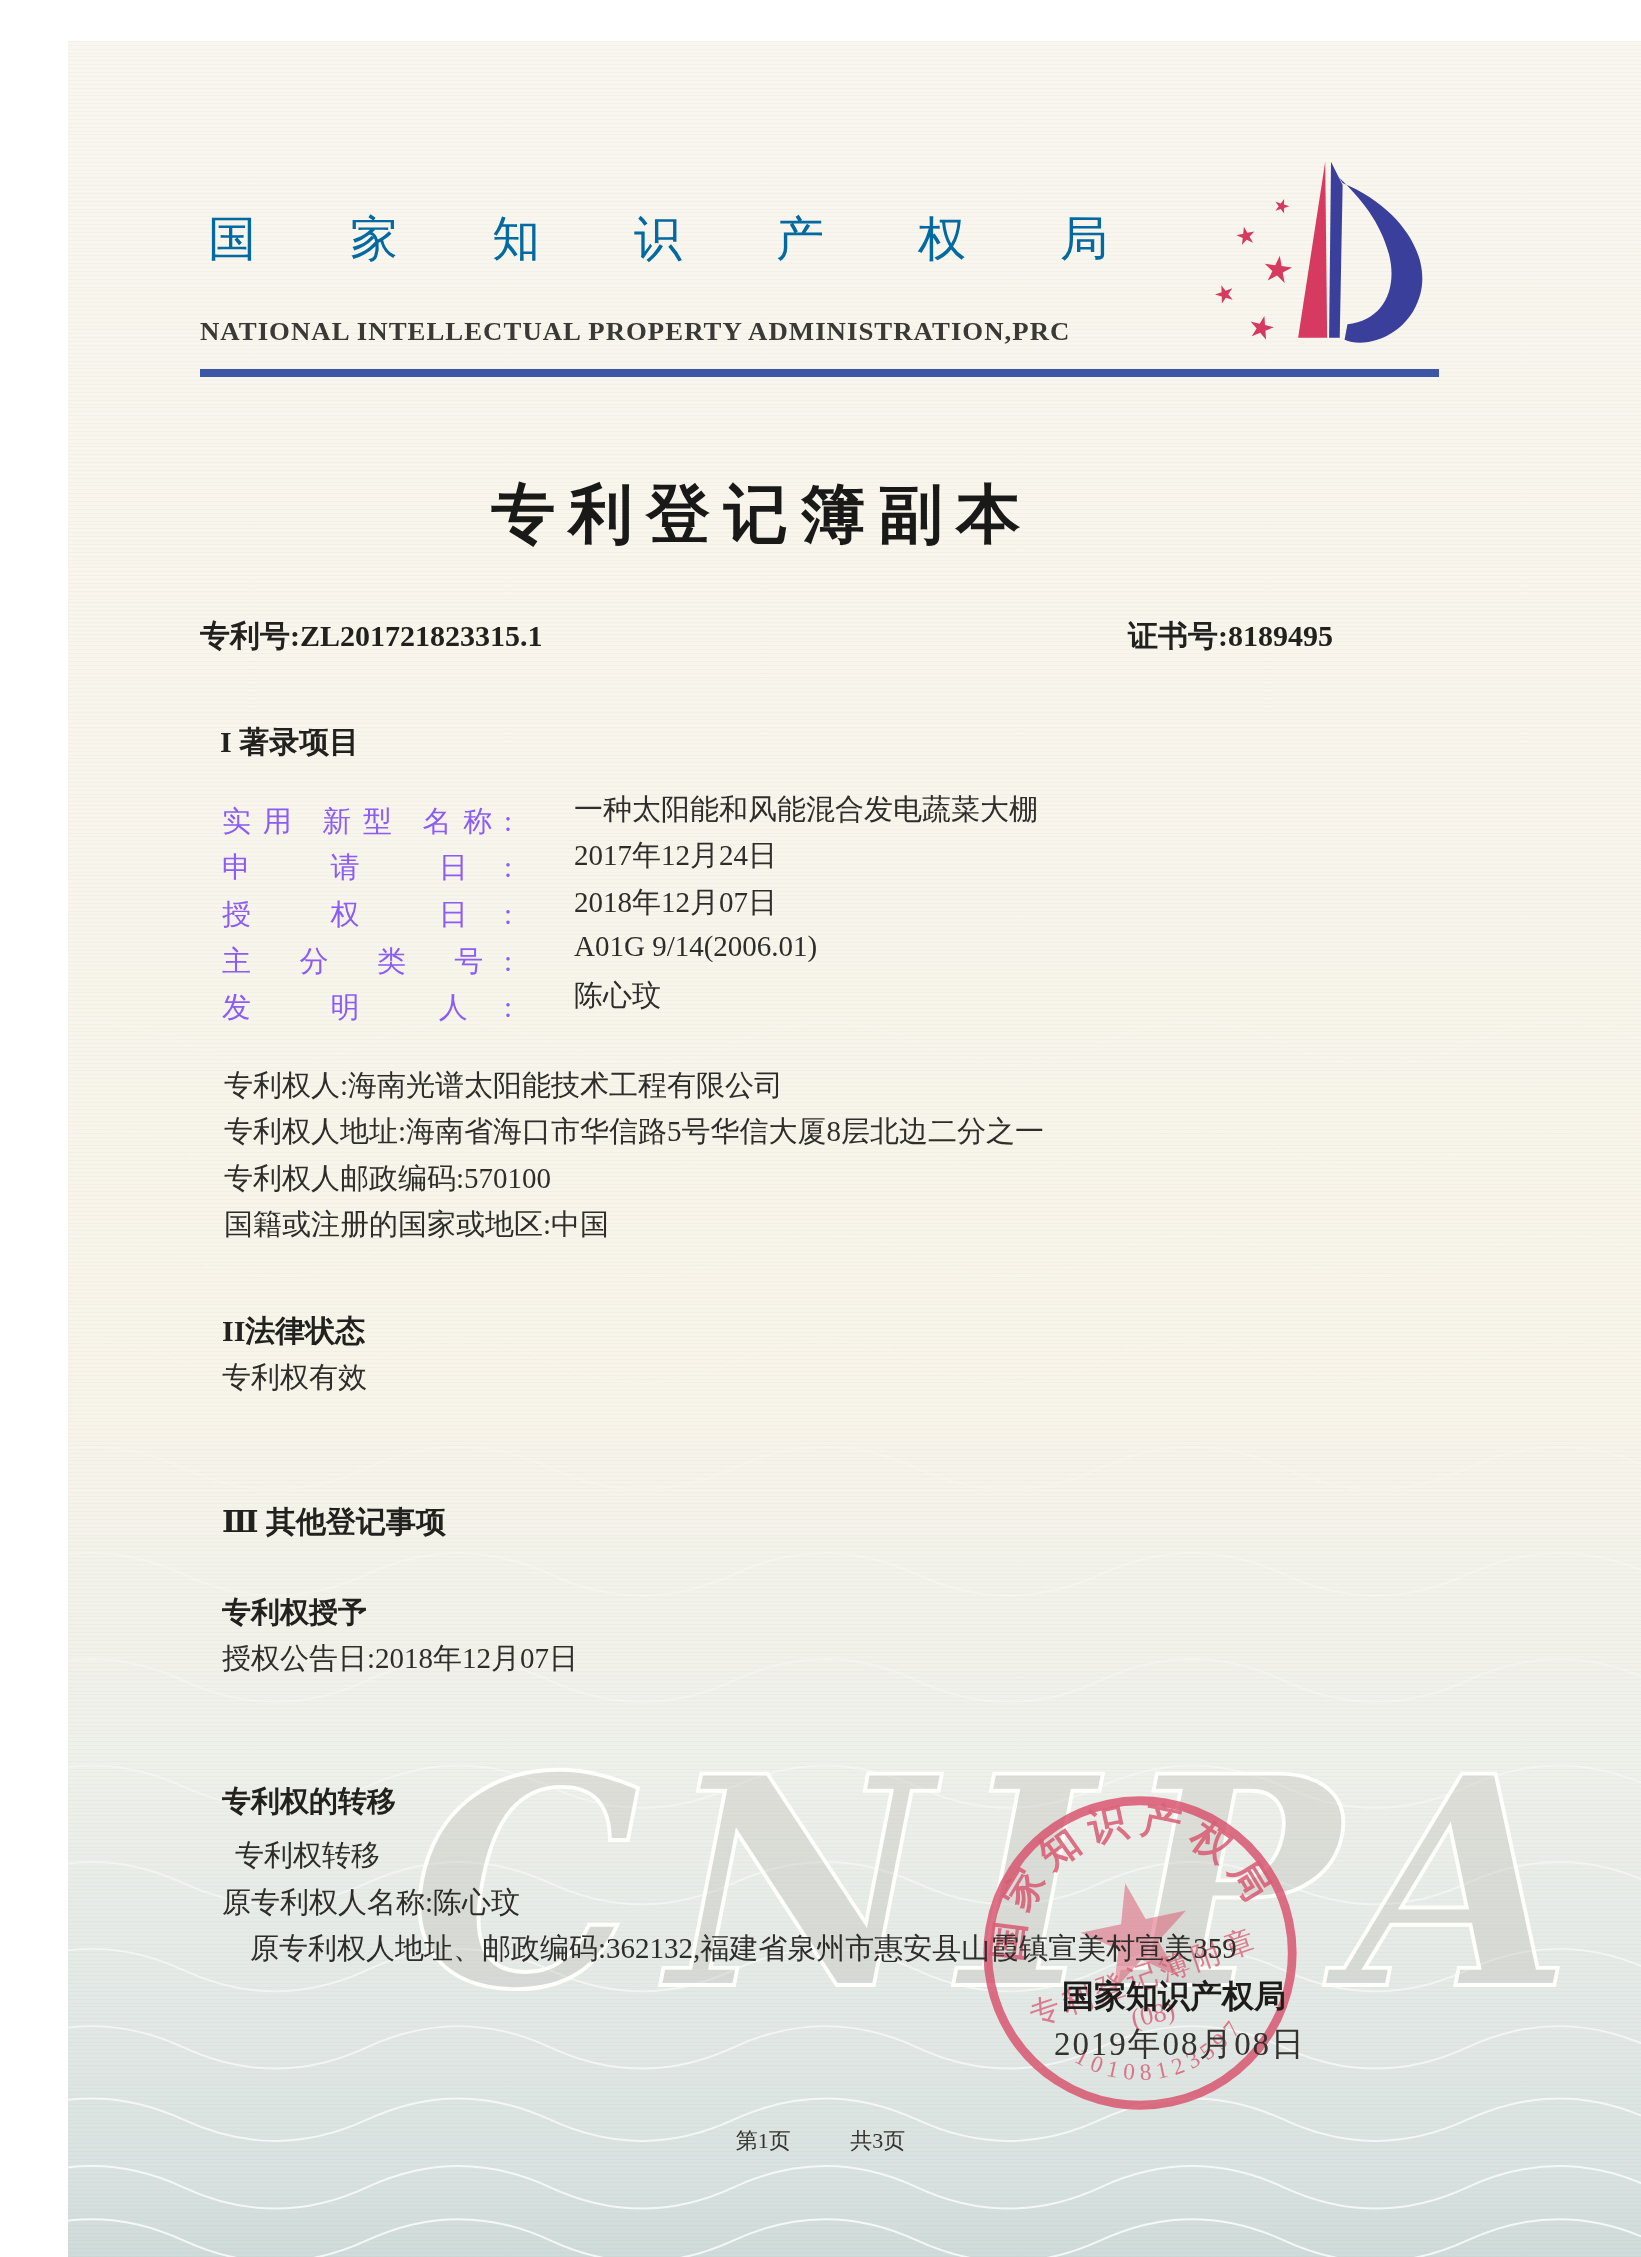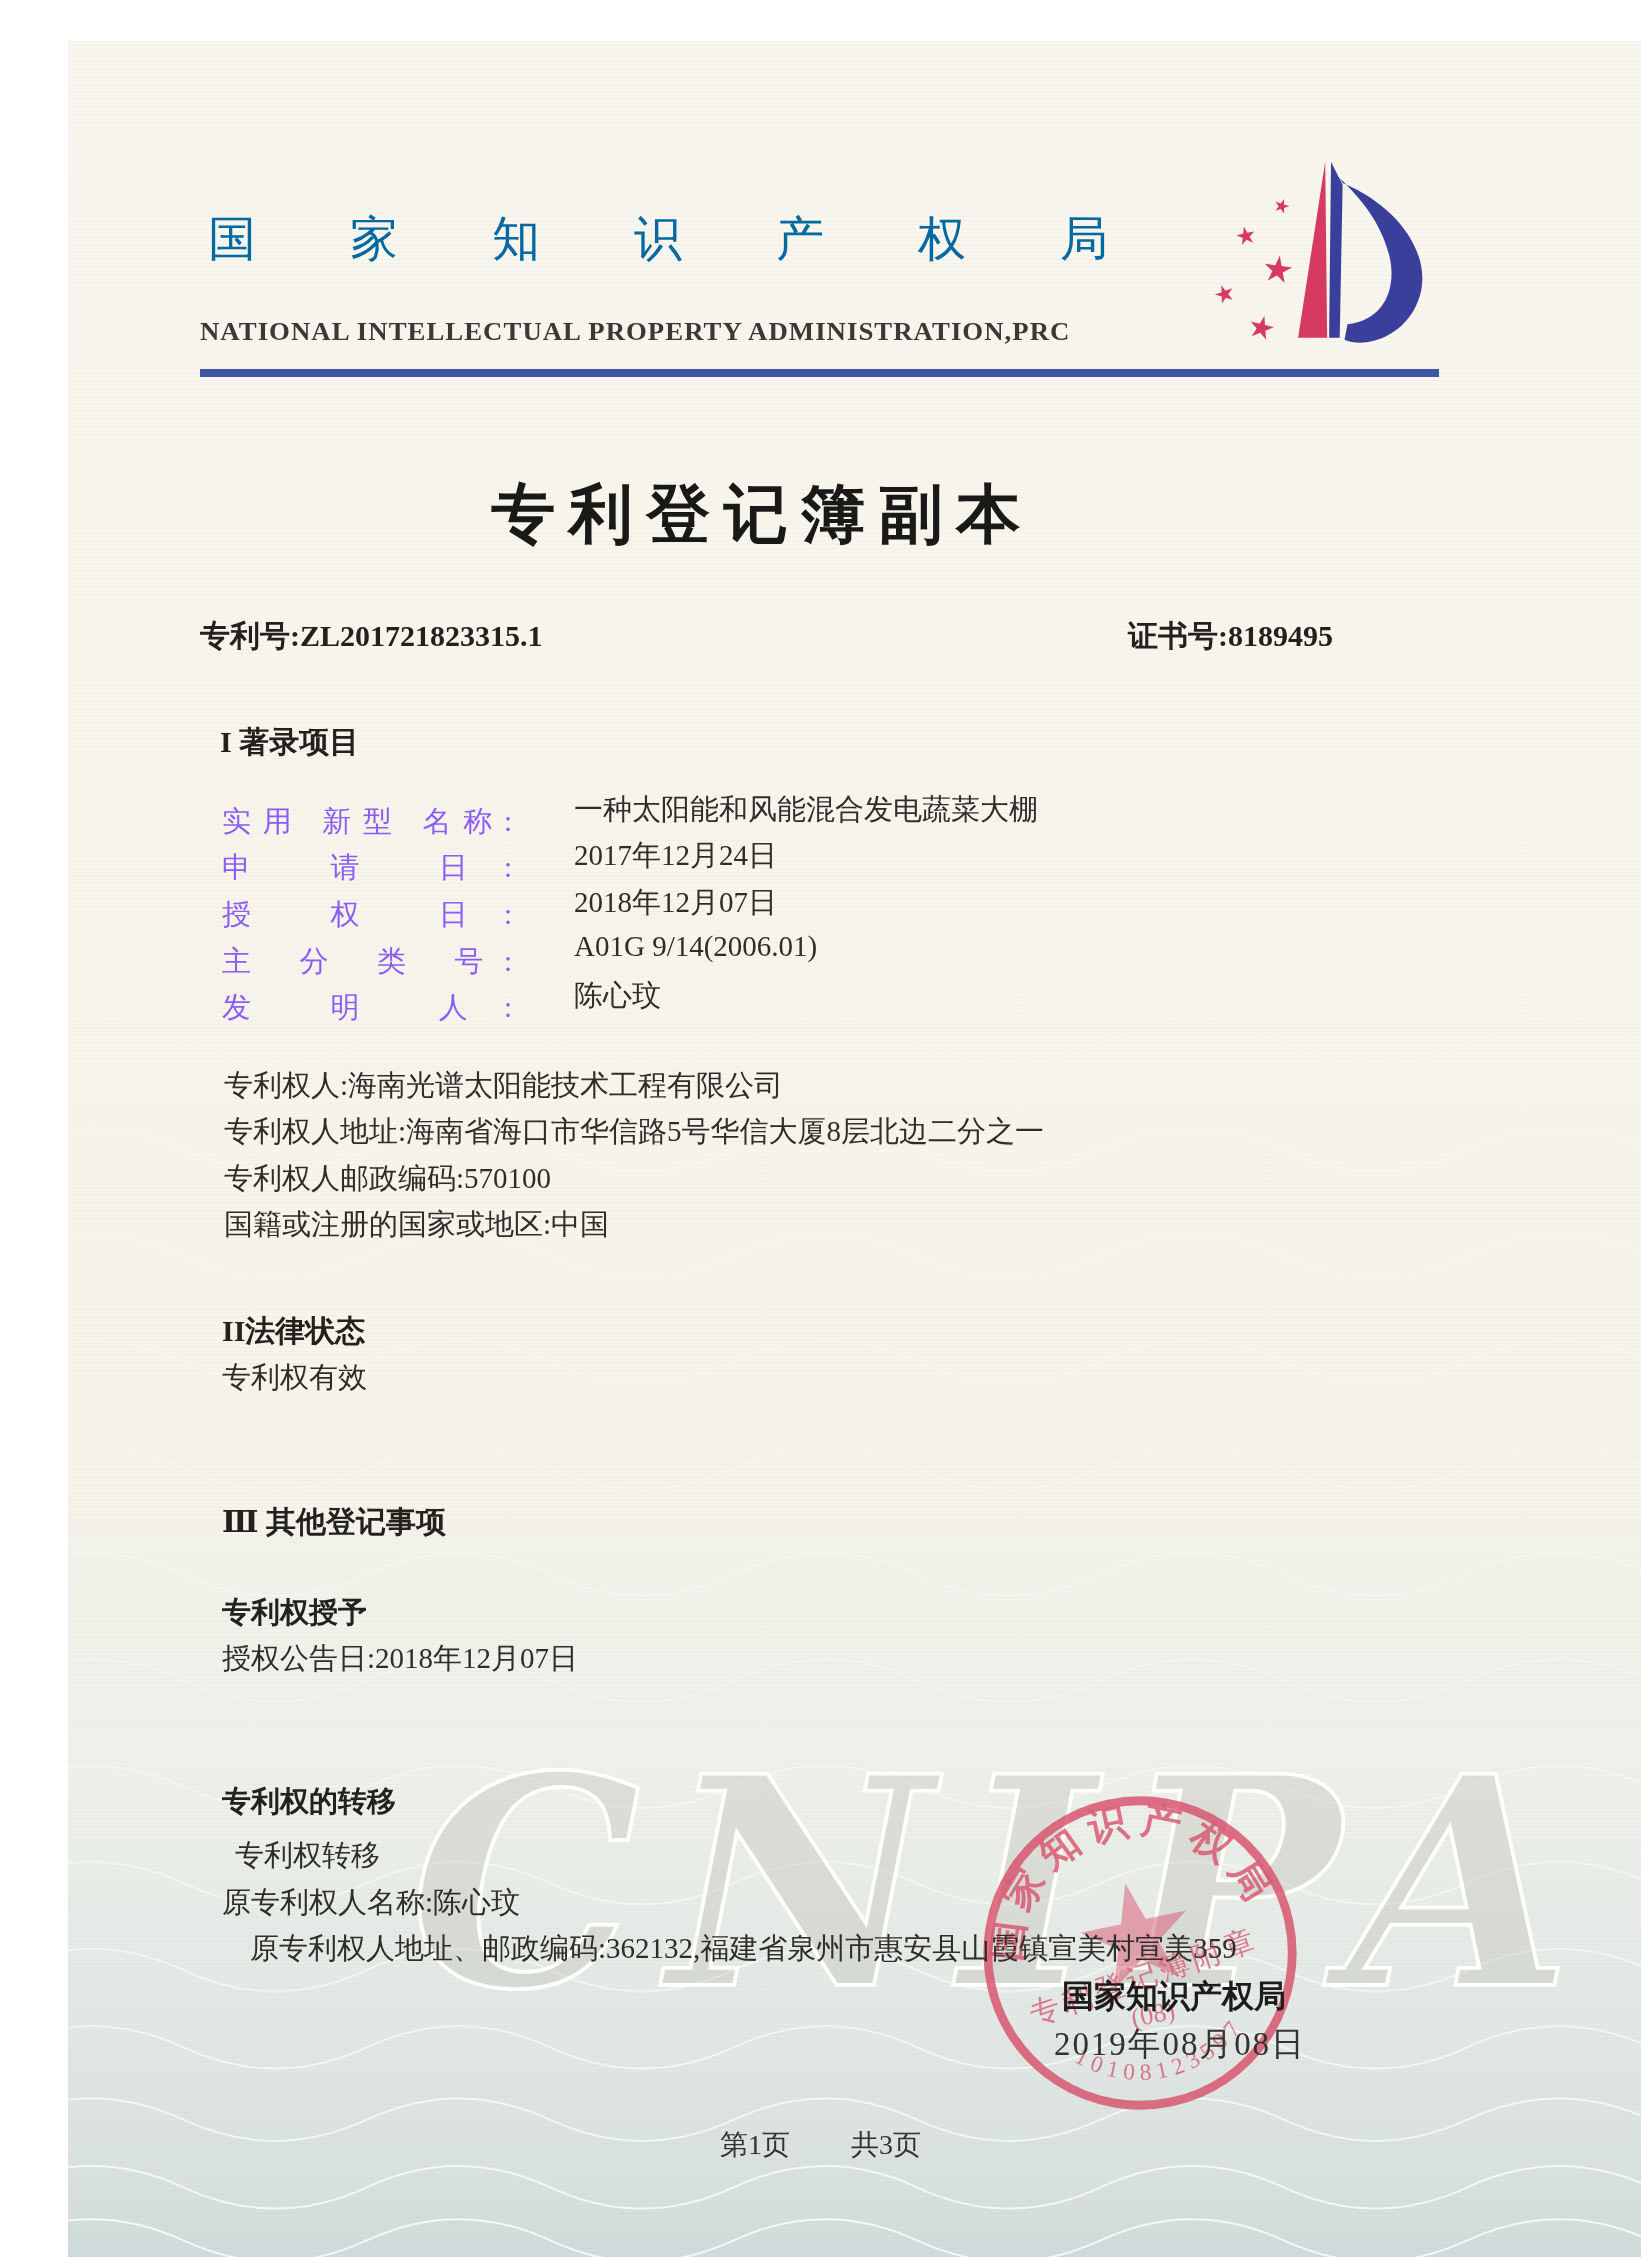--- a/index.html
+++ b/index.html
@@ -24,21 +24,21 @@
   .num-row{left:0;top:616px;width:1641px;height:39px;font-size:30px;font-weight:700;color:#22211e;}
   .num-patent{position:absolute;left:200px;top:0;}
   .num-cert{position:absolute;left:1128px;top:0;}
   .sec-head{font-size:30px;font-weight:700;color:#22211e;white-space:nowrap;}
   .body-line{font-size:29px;color:#2e2d2a;white-space:nowrap;}
   .field-row{position:absolute;left:222px;font-size:29px;white-space:nowrap;}
   .field-label{display:inline-block;width:290px;text-align:justify;text-align-last:justify;color:#8b5cf6;margin-top:12px;}
   .field-value{position:absolute;left:352px;top:0;color:#2e2d2a;white-space:nowrap;}
   .signoff-agency{left:1062px;top:1975px;font-size:32px;font-weight:700;color:#1d1c1a;}
   .signoff-date{left:1054px;top:2022px;font-size:33px;color:#33322f;letter-spacing:1.9px;}
-  .footer{left:0;top:2126px;width:1641px;text-align:center;font-size:28px;color:#33322f;}
+  .footer{left:0;top:2126px;width:1641px;text-align:center;font-size:22px;color:#33322f;}
   .footer span{margin:0 27px;}
   .watermark{
     left:410px;top:1738px;font-size:290px;line-height:1;font-style:italic;font-weight:700;
     font-family:"DejaVu Serif","Liberation Serif",serif;letter-spacing:27px;
     color:rgba(0,0,0,0);-webkit-text-stroke:3.9px rgba(255,255,252,0.95);
     text-shadow:0 0 1px rgba(190,190,180,0.35);
     z-index:1;white-space:nowrap;
   }
   .seal{left:979px;top:1792px;width:322px;height:322px;transform:rotate(-12deg);opacity:0.88;z-index:2;}
   .content{z-index:3;}

